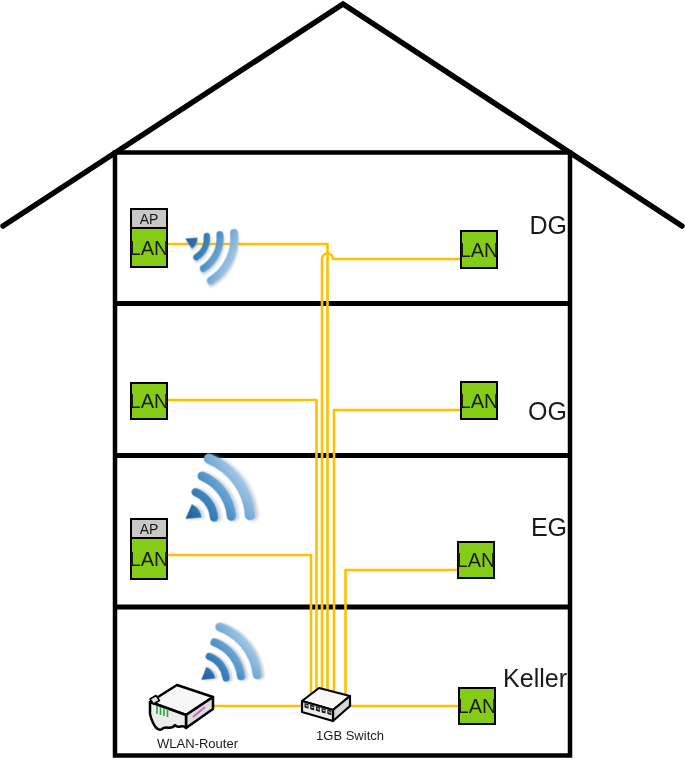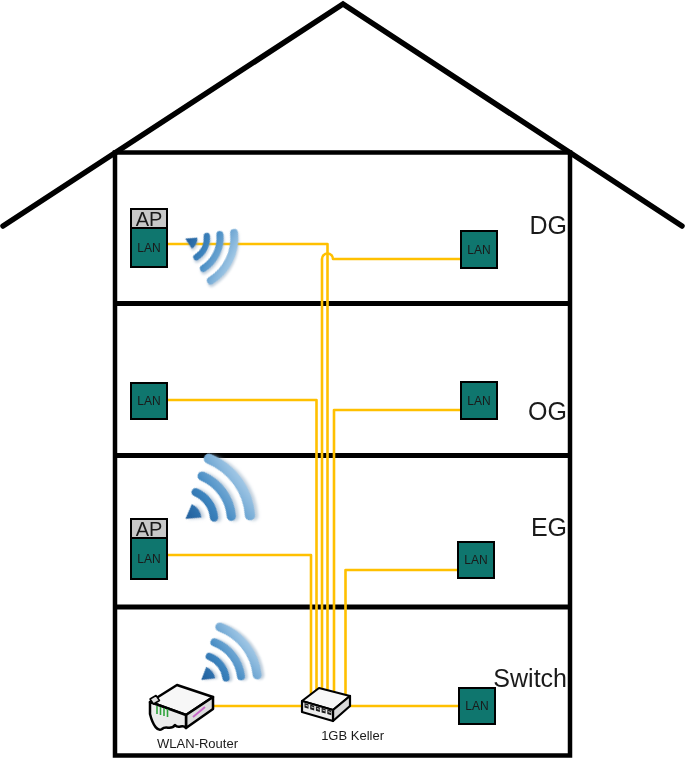--- a/index.html
+++ b/index.html
@@ -1,21 +1,21 @@
 <!DOCTYPE html>
 <html><head>
 <meta charset="utf-8">
 <style>
   html,body{margin:0;padding:0;background:#ffffff;}
   body{font-family:"Liberation Sans",sans-serif;color:#1a1a1a;}
   .canvas{position:relative;width:685px;height:761px;background:#ffffff;overflow:hidden;}
   .art{position:absolute;left:0;top:0;}
-  .box{position:absolute;box-sizing:border-box;border:2px solid #000;background:#0f766e;
-       display:flex;align-items:center;justify-content:center;font-size:12px;line-height:1;}
-  .ap{background:#c8c8c8;font-size:20px;}
+  .box{position:absolute;box-sizing:border-box;border:2px solid #000;background:#84cc16;
+       display:flex;align-items:center;justify-content:center;font-size:20px;line-height:1;}
+  .ap{background:#c8c8c8;font-size:14px;}
   .floor-label{position:absolute;font-size:25px;line-height:23px;white-space:nowrap;}
   .dev-label{position:absolute;font-size:13px;line-height:16px;text-align:right;white-space:nowrap;}
 </style>
 </head>
 <body>
 
 <div class="canvas">
 
   <svg class="art" width="685" height="761" viewBox="0 0 685 761">
     <defs>
@@ -117,18 +117,18 @@
     <span>LAN</span>
   </div>
   <div class="box" style="left:457px;top:541px;width:38px;height:38px;">
     <span>LAN</span>
   </div>
   <div class="floor-label" style="right:118px;top:516px;margin-left:28px;">EG</div>
 
   <div class="box" style="left:458px;top:687px;width:38px;height:38px;">
     <span>LAN</span>
   </div>
-  <div class="floor-label" style="right:118px;top:667px;">Switch</div>
+  <div class="floor-label" style="right:118px;top:667px;">Keller</div>
 
   <div class="dev-label" style="left:118px;top:736px;width:120px;">WLAN-Router</div>
-  <div class="dev-label" style="left:273px;top:728px;width:111px;">1GB Keller</div>
+  <div class="dev-label" style="left:273px;top:728px;width:111px;">1GB Switch</div>
 
 </div>
 
 </body></html>

